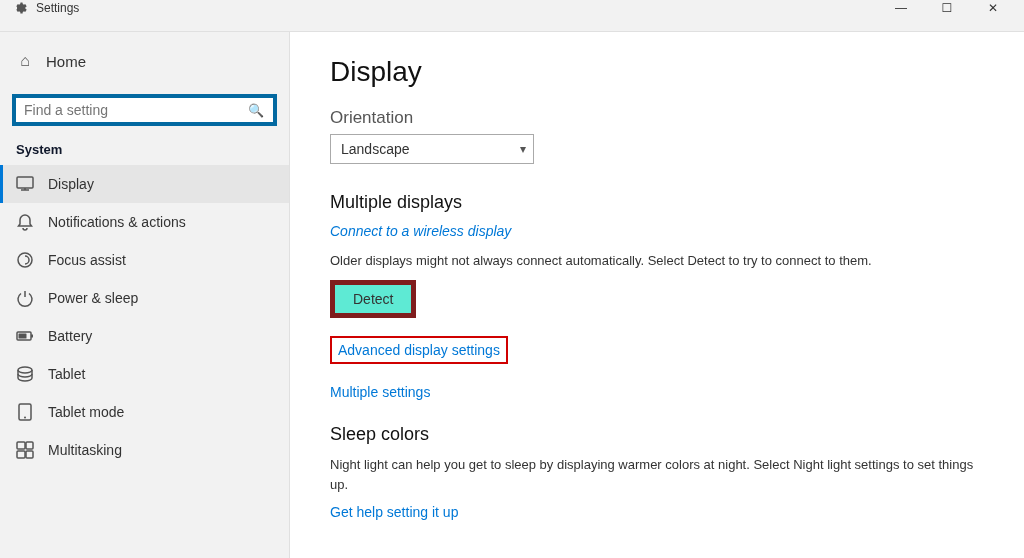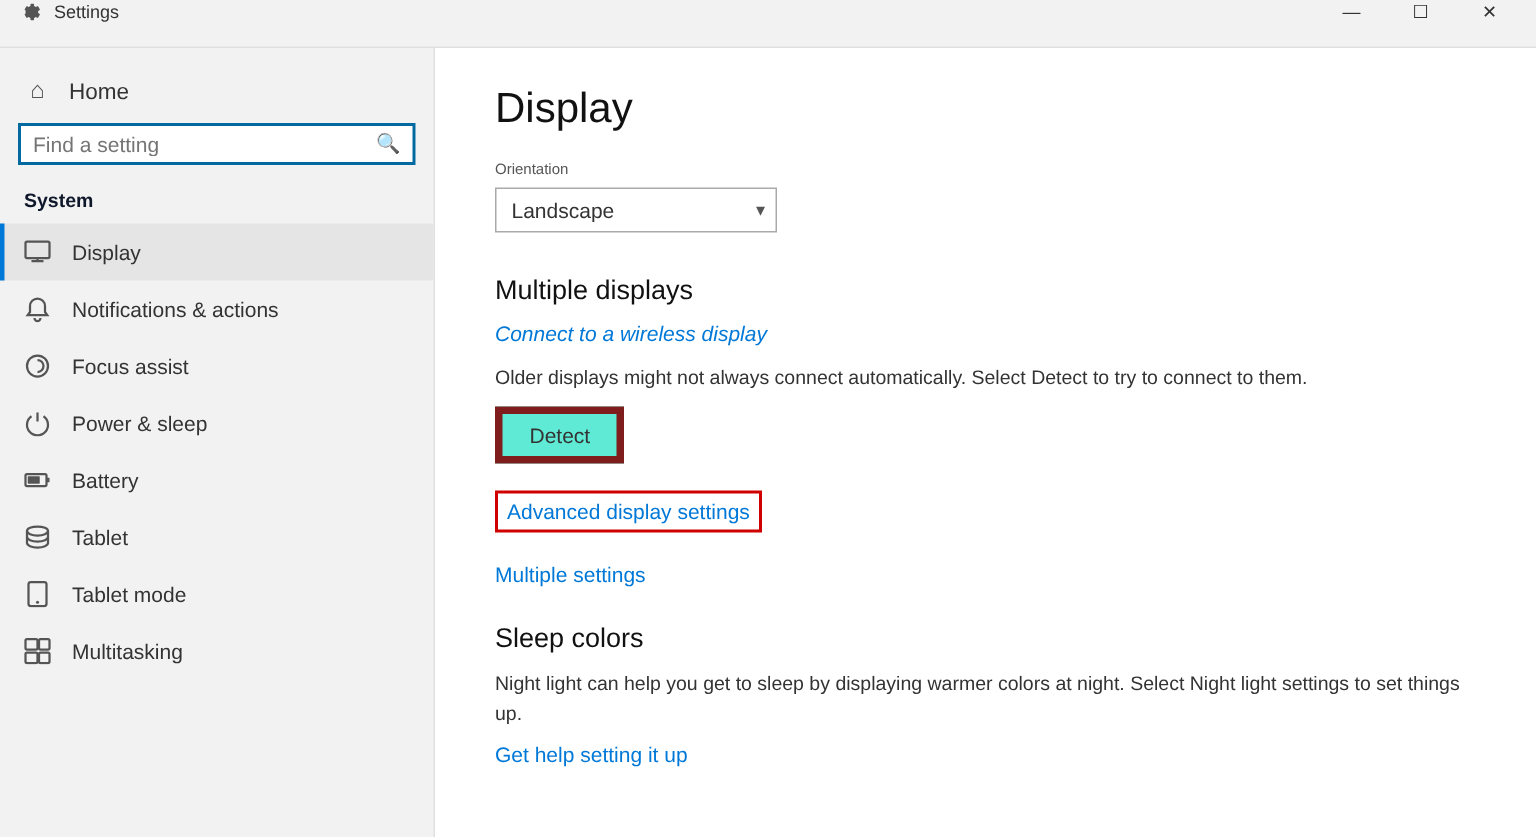--- a/index.html
+++ b/index.html
@@ -72,24 +72,25 @@
     .sidebar-home {
       display: flex;
       align-items: center;
       gap: 12px;
       padding: 8px 16px;
       cursor: pointer;
       font-size: 15px;
       color: #333;
     }
     .search-box {
-      margin: 4px 12px 12px 12px;
-      display: flex;
+      margin: 16px 12px 12px 12px;
+      display: flex;
+      align-items: center;
       background: white;
-      border: 2px solid #0369a1;
+      border: 4px solid #0369a1;
       padding: 4px 8px;
     }
     .search-input {
       border: none;
       outline: none;
       flex: 1;
       font-size: 14px;
       background: transparent;
       color: #333;
     }
@@ -138,27 +139,27 @@
     }
     .page-title {
       font-size: 28px;
       font-weight: 300;
       color: #111;
       margin-bottom: 20px;
     }
 
     
     .section-label {
-      font-size: 10px;
+      font-size: 17px;
       color: #555;
       margin-bottom: 6px;
     }
     .orientation-select-wrapper {
       position: relative;
-      width: 188px;
+      width: 204px;
       margin-bottom: 28px;
     }
     .orientation-select {
       appearance: none;
       width: 100%;
       padding: 6px 30px 6px 10px;
       border: 1px solid #aaa;
       background: white;
       font-size: 14px;
       color: #333;

